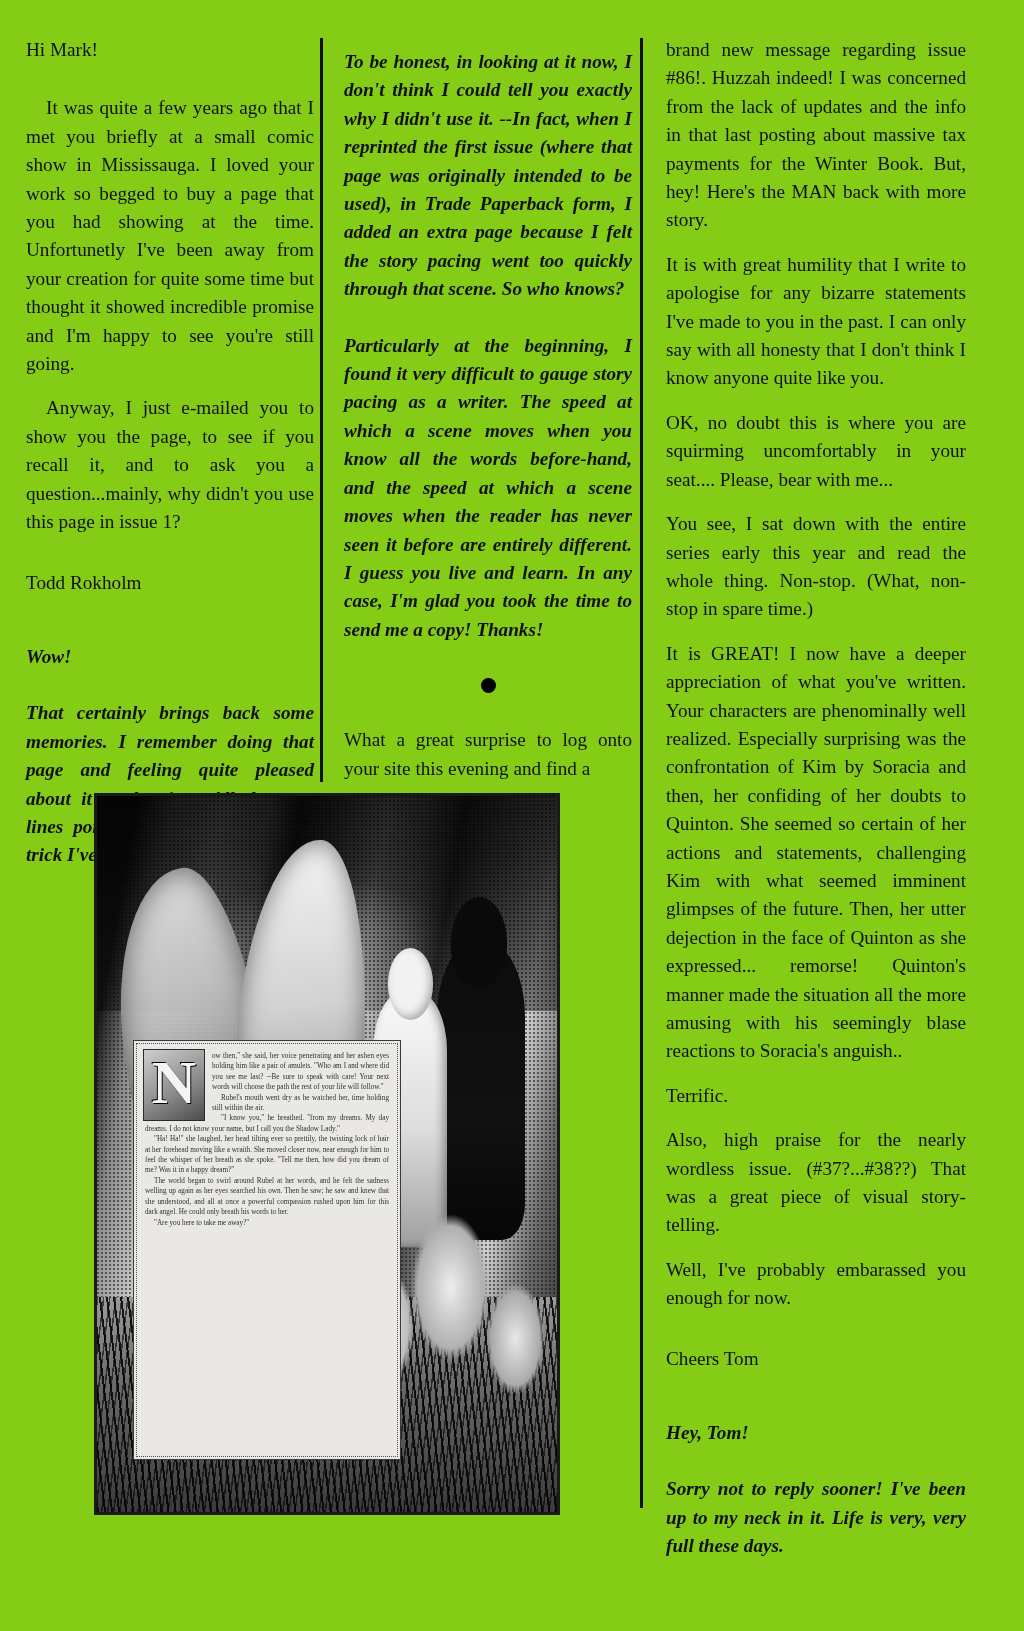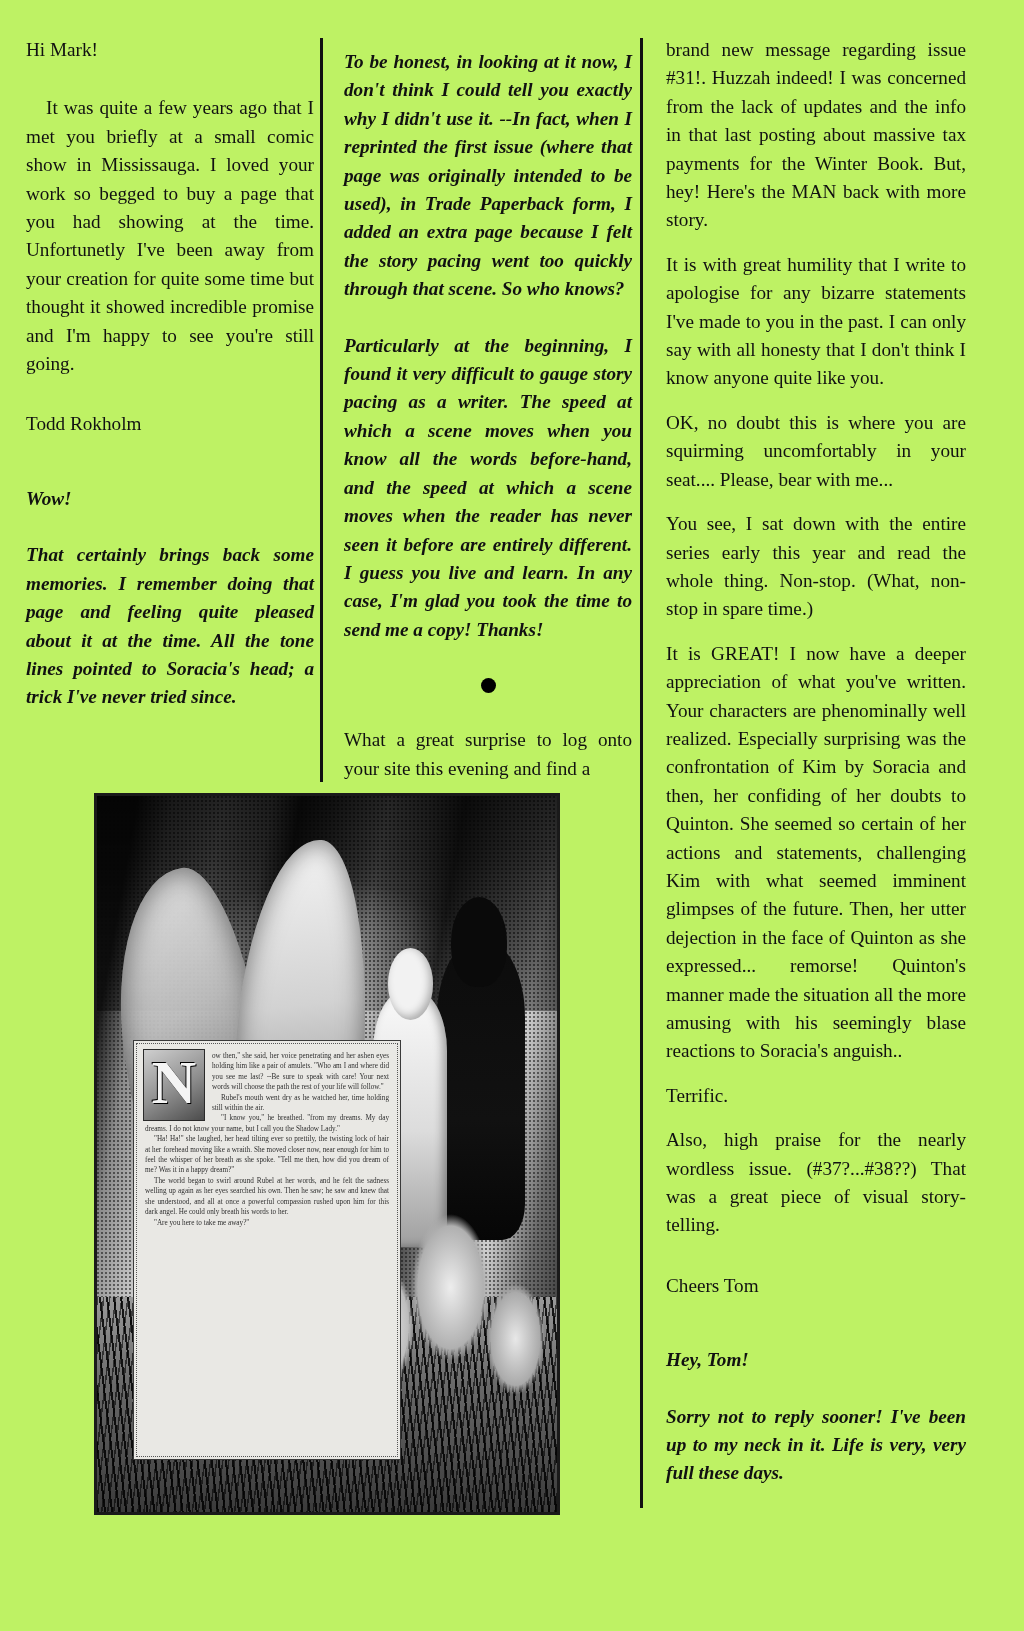--- a/index.html
+++ b/index.html
@@ -14,21 +14,21 @@
     color: #111111;
     position: relative;
     overflow: hidden;
   }
 
   .page {
     position: absolute;
     left: 0; top: 0;
     width: 1024px;
     height: 1631px;
-    background: #bef264;
+    background: #84cc16;
   }
 
   
   .col {
     position: absolute;
     box-sizing: border-box;
   }
   .col-1 { left: 26px;  top: 36px; width: 288px; }
   .col-2 { left: 344px; top: 36px; width: 288px; }
   .col-3 { left: 666px; top: 36px; width: 300px; }
@@ -231,44 +231,46 @@
 <body>
 
 <div class="page">
 
   <div class="rule rule-1"></div>
   <div class="rule rule-2"></div>
 
   <div class="col col-1">
     <p class="body noindent gap-lg">Hi Mark!</p>
     <p class="body indent">It was quite a few years ago that I met you briefly at a small comic show in Mississauga. I loved your work so begged to buy a page that you had showing at the time. Unfortunetly I've been away from your creation for quite some time but thought it showed incredible promise and I'm happy to see you're still going.</p>
+    <p class="body indent gap-lg">Anyway, I just e-mailed you to show you the page, to see if you recall it, and to ask you a question...mainly, why didn't you use this page in issue 1?</p>
     <p class="body noindent gap-xl">Todd Rokholm</p>
     <p class="reply gap-lg">Wow!</p>
     <p class="reply">That certainly brings back some memories.  I remember doing that page and feeling quite pleased about it at the time.  All the tone lines pointed to Soracia's head; a trick I've never tried since.</p>
   </div>
 
   <div class="col col-2">
     <p class="reply gap-lg">To be honest, in looking at it now, I don't think I could tell you exactly why I didn't use it.  --In fact, when I reprinted the first issue (where that page was originally intended to be used), in Trade Paperback form, I added an extra page because I felt the story pacing went too quickly through that scene.   So who knows?</p>
     <p class="reply">Particularly at the beginning, I found it very difficult to gauge story pacing as a writer.  The speed at which a scene moves when you know all the words before-hand, and the speed at which a scene moves when the reader has never seen it before are entirely different.  I guess you live and learn.  In any case, I'm glad you took the time to send me a copy!  Thanks!</p>
 
     <div class="sep">
       <span class="dot"></span>
     </div>
 
     <p class="body noindent last">What a great surprise to log onto your site this evening and find a</p>
   </div>
 
   <div class="col col-3">
-    <p class="body noindent">brand new message regarding issue #31!.   Huzzah indeed!   I was concerned from the lack of updates and the info in that last posting about massive tax payments for the Winter Book. But, hey! Here's the MAN back with more story.</p>
+    <p class="body noindent">brand new message regarding issue #86!.   Huzzah indeed!   I was concerned from the lack of updates and the info in that last posting about massive tax payments for the Winter Book. But, hey! Here's the MAN back with more story.</p>
     <p class="body noindent">It is with great humility that I write to apologise for any bizarre statements I've made to you in the past.  I can only say with all honesty that I don't think I know anyone quite like you.</p>
     <p class="body noindent">OK, no doubt this is where you are squirming uncomfortably in your seat.... Please, bear with me...</p>
     <p class="body noindent">You see, I sat down with the entire series early this year and read the whole thing. Non-stop. (What, non-stop in spare time.)</p>
     <p class="body noindent">It is GREAT! I now have a deeper appreciation of what you've written. Your characters are phenominally well realized.  Especially surprising was the confrontation of Kim by Soracia and then, her confiding of her doubts to Quinton.  She seemed so certain of her actions and statements, challenging Kim with what seemed imminent glimpses of the future.  Then, her utter dejection in the face of Quinton as she expressed... remorse!    Quinton's manner made the situation all the more amusing with his seemingly blase reactions to Soracia's anguish..</p>
     <p class="body noindent">Terrific.</p>
     <p class="body noindent">Also, high praise for the nearly wordless issue. (#37?...#38??) That was a great piece of visual story-telling.</p>
+    <p class="body noindent">Well, I've probably embarassed you enough for now.</p>
     <p class="body noindent gap-xl">Cheers Tom</p>
     <p class="reply gap-lg">Hey, Tom!</p>
     <p class="reply">Sorry not to reply sooner!  I've been up to my neck in it.  Life is very, very full these days.</p>
   </div>
 
   <div class="art-wrap">
     <div class="art">
       <div class="arch"></div>
       <div class="lobe-a"></div>
       <div class="lobe-b"></div>

